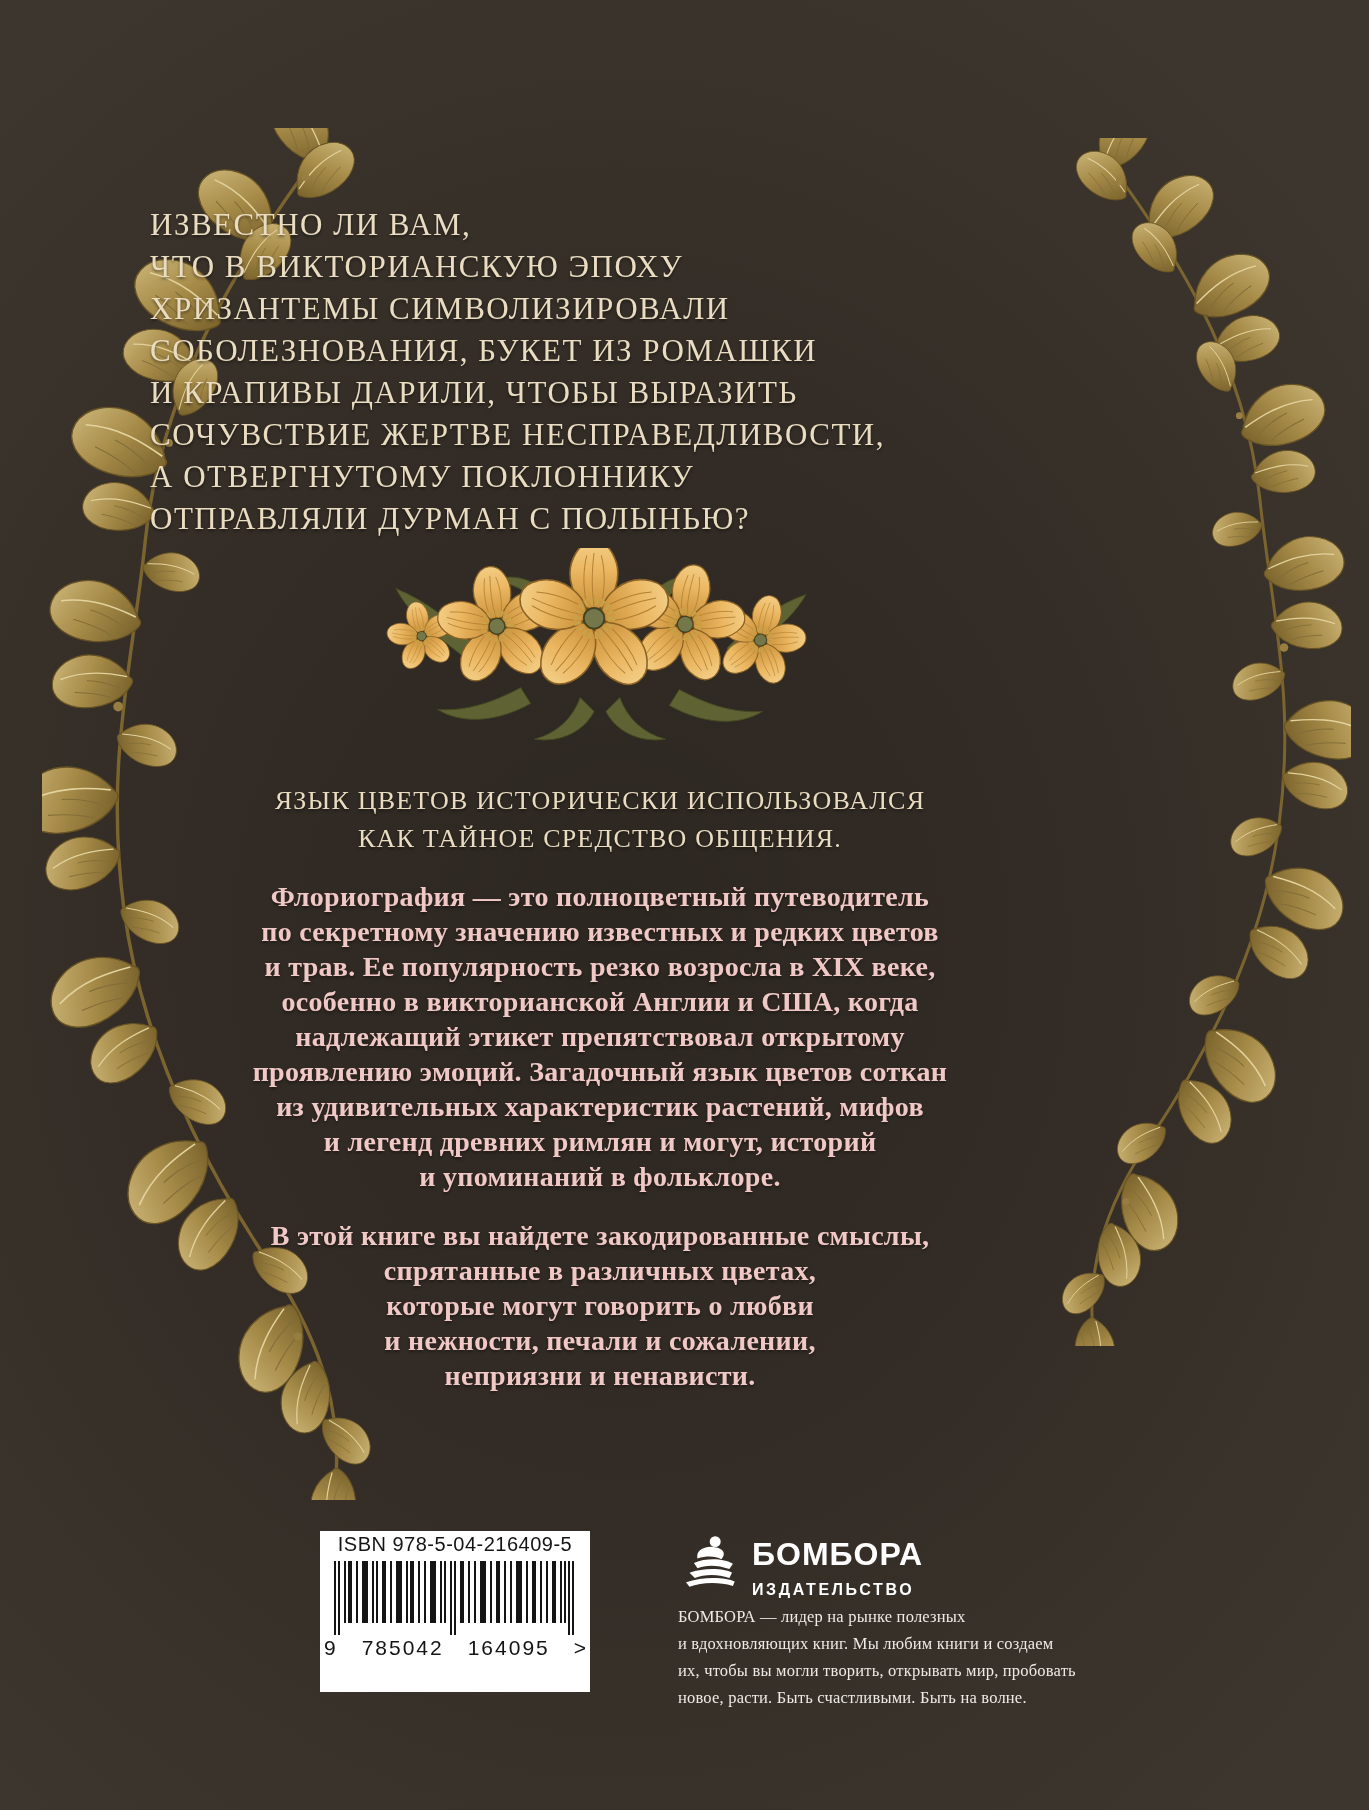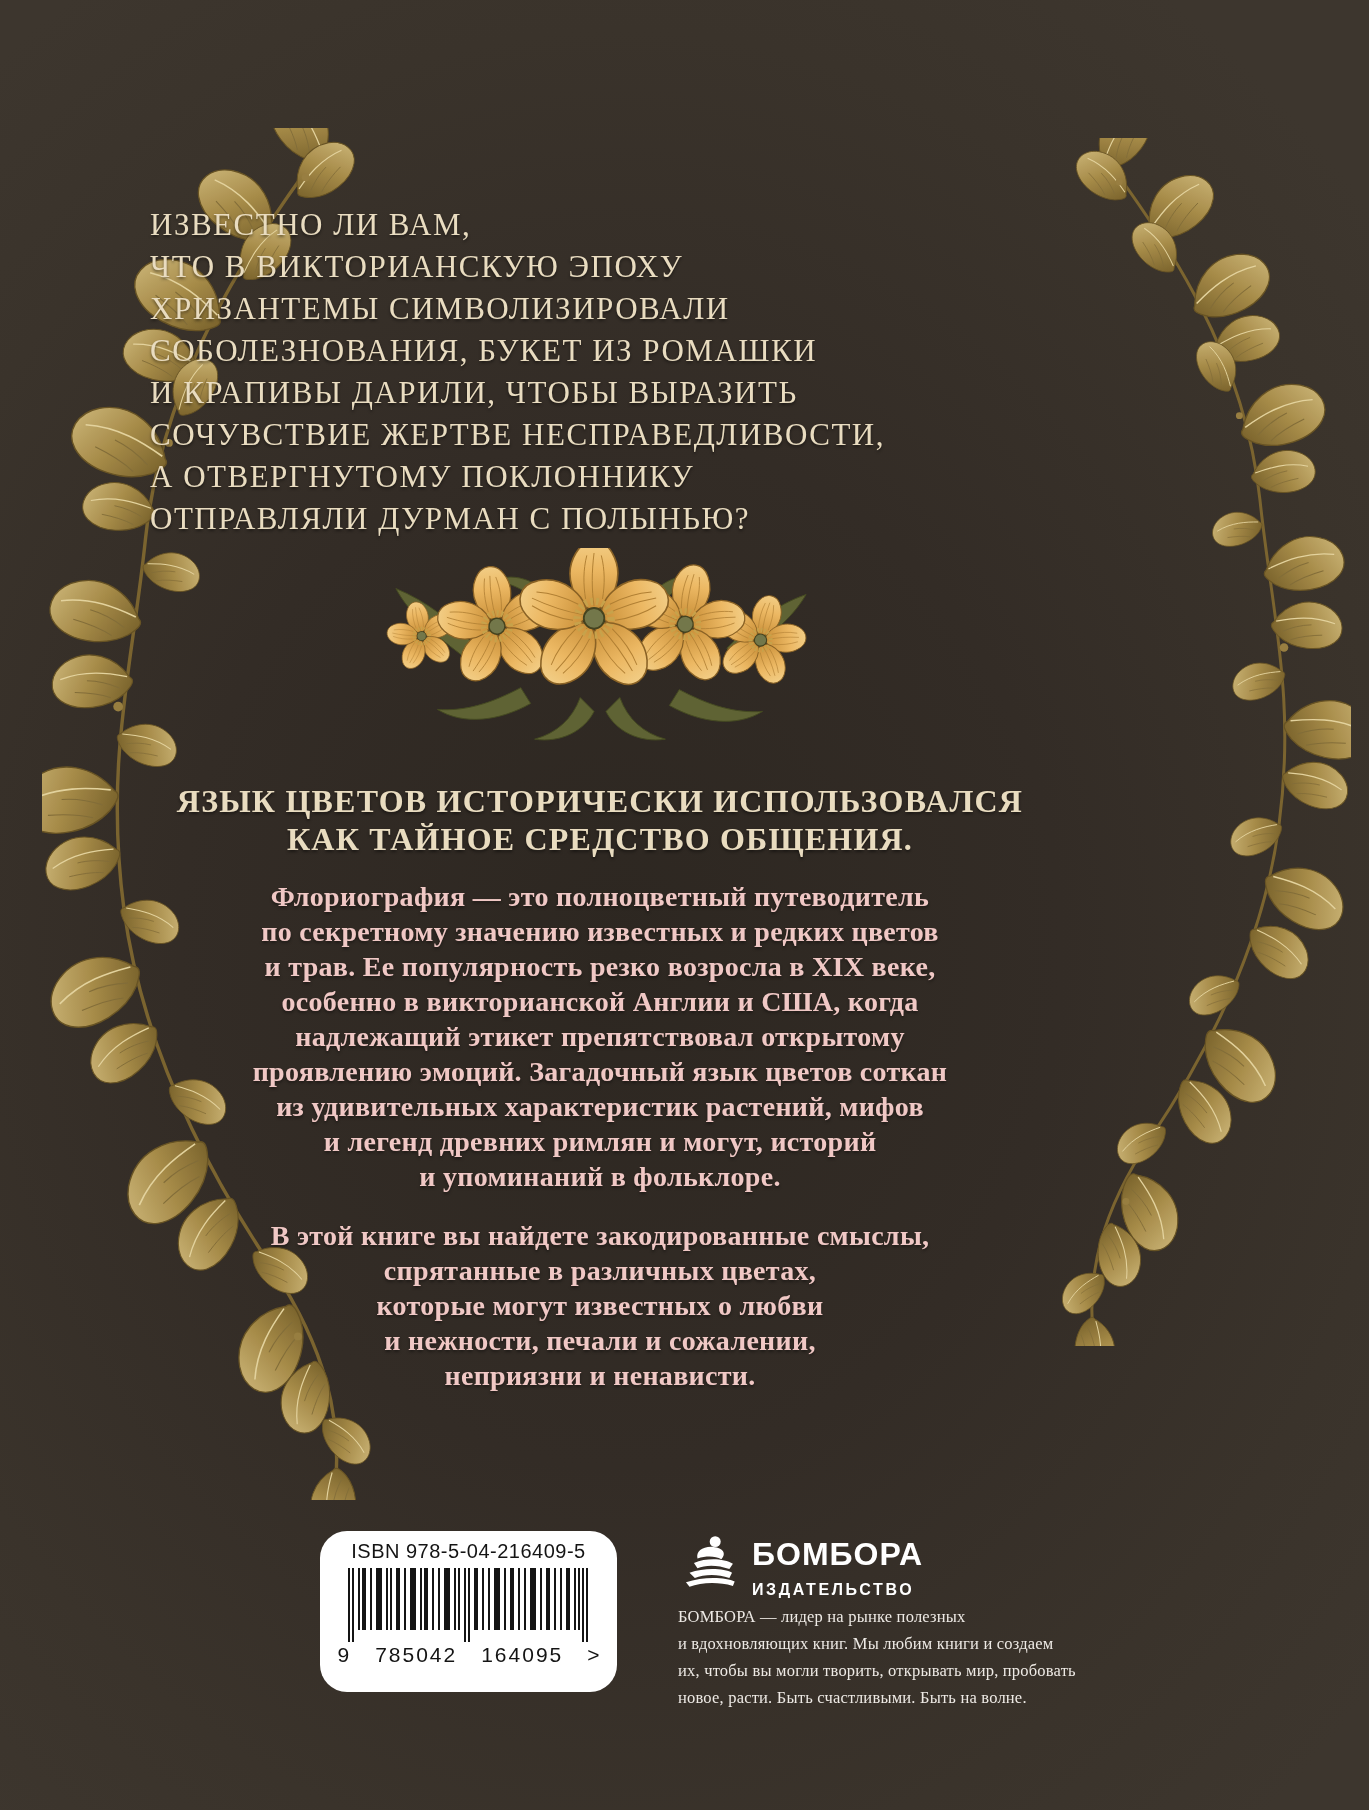--- a/index.html
+++ b/index.html
@@ -21,42 +21,40 @@
     color:#e9dcc0;
     font-size:31px; line-height:42px; letter-spacing:1.5px;
     text-shadow:0 2px 3px rgba(0,0,0,.45);
   }
   .flower-cluster { position:absolute; left:382px; top:548px; width:436px; height:200px; }
 
   .subtitle {
     position:absolute; left:150px; top:782px; width:900px;
     text-align:center;
     color:#e9dcc0;
-    font-size:32px; line-height:38px; letter-spacing:1.2px;
+    font-size:26px; line-height:38px; letter-spacing:1.2px;
     text-shadow:0 2px 3px rgba(0,0,0,.45);
-    font-weight:bold;
   }
   .pink {
     position:absolute; left:150px; width:900px;
     text-align:center;
     color:#f0c8c5;
     font-weight:bold;
     font-size:28px; line-height:35px; letter-spacing:0.3px;
     text-shadow:0 2px 3px rgba(0,0,0,.4);
   }
   .p1 { top:879px;font-family:Liberation Serif, serif; }
   .p2 { top:1218px; }
 
   .isbn-box {
     position:absolute; left:320px; top:1531px;
-    width:297px; height:161px;
+    width:270px; height:161px;
     background:#ffffff;
     box-sizing:border-box;
-    padding-top:9px;
-    border-radius:27px;
+    padding-top:2px;
   }
   .isbn-label {
     text-align:center;
     font-family:"Liberation Sans", sans-serif;
     font-size:20px; color:#141414;
     letter-spacing:0.5px;
   }
   .barcode { display:block; margin:5px auto 0 auto; width:252px; height:74px; }
   .ean-digits {
     display:flex; justify-content:space-between; align-items:baseline;
@@ -213,21 +211,21 @@
     <div>надлежащий этикет препятствовал открытому</div>
     <div>проявлению эмоций. Загадочный язык цветов соткан</div>
     <div>из удивительных характеристик растений, мифов</div>
     <div>и легенд древних римлян и могут, историй</div>
     <div>и упоминаний в фольклоре.</div>
   </div>
 
   <div class="pink p2">
     <div>В этой книге вы найдете закодированные смыслы,</div>
     <div>спрятанные в различных цветах,</div>
-    <div>которые могут известных о любви</div>
+    <div>которые могут говорить о любви</div>
     <div>и нежности, печали и сожалении,</div>
     <div>неприязни и ненависти.</div>
   </div>
 
   <div class="isbn-box">
     <div class="isbn-label">ISBN 978-5-04-216409-5</div>
     <svg class="barcode" viewBox="0 0 250 74" fill="#141414">
       <rect x="4" y="0" width="2" height="74"></rect>
         <rect x="8" y="0" width="2" height="74"></rect>
       <rect x="14" y="0" width="2" height="62"></rect>

